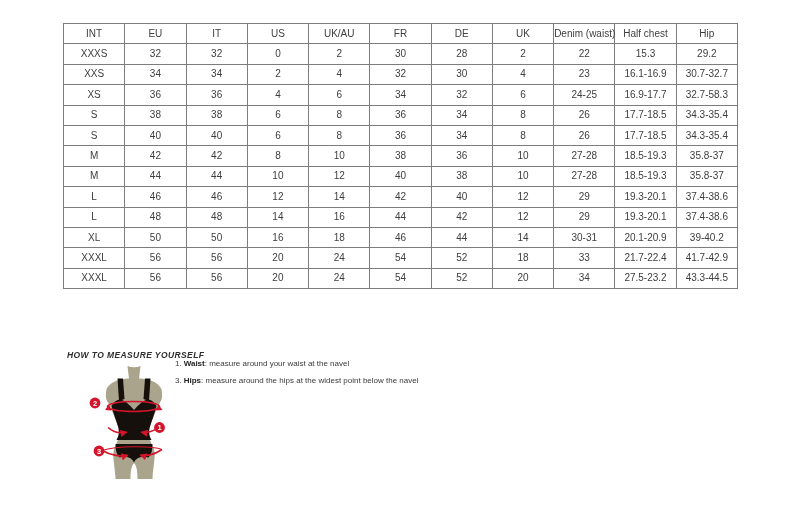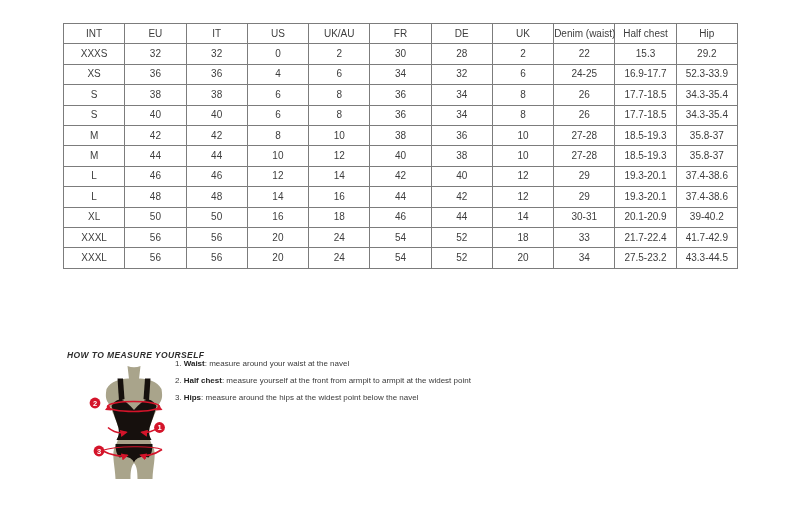--- a/index.html
+++ b/index.html
@@ -72,31 +72,44 @@
           <td>0</td>
           <td>2</td>
           <td>30</td>
           <td>28</td>
           <td>2</td>
           <td>22</td>
           <td>15.3</td>
           <td>29.2</td>
         </tr>
         <tr>
+          <td>XXS</td>
+          <td>34</td>
+          <td>34</td>
+          <td>2</td>
+          <td>4</td>
+          <td>32</td>
+          <td>30</td>
+          <td>4</td>
+          <td>23</td>
+          <td>16.1-16.9</td>
+          <td>30.7-32.7</td>
+        </tr>
+        <tr>
           <td>XS</td>
           <td>36</td>
           <td>36</td>
           <td>4</td>
           <td>6</td>
           <td>34</td>
           <td>32</td>
           <td>6</td>
           <td>24-25</td>
           <td>16.9-17.7</td>
-          <td>52.3-33.9</td>
+          <td>32.7-58.3</td>
         </tr>
         <tr>
           <td>S</td>
           <td>38</td>
           <td>38</td>
           <td>6</td>
           <td>8</td>
           <td>36</td>
           <td>34</td>
           <td>8</td>
@@ -265,20 +278,17 @@
       <circle cx="21" cy="85" r="5.4" fill="#d4142a"></circle>
       <text x="21" y="87.6" text-anchor="middle" font-size="7.5" font-weight="bold" fill="#ffffff" font-family="Liberation Sans, sans-serif">3</text>
     </g>
   </svg>
 
   <ol class="steps">
     <li>
       <span class="num">1.</span><b>Waist</b><span>: measure around your waist at the navel</span>
     </li>
     <li>
-      <span class="num">2.</span><b>Half chest</b><span>: measure yourself at the front from armpit to armpit at the widest point</span>
-    </li>
-    <li>
       <span class="num">3.</span><b>Hips</b><span>: measure around the hips at the widest point below the navel</span>
     </li>
   </ol>
 
 </div>
 
 </body></html>

